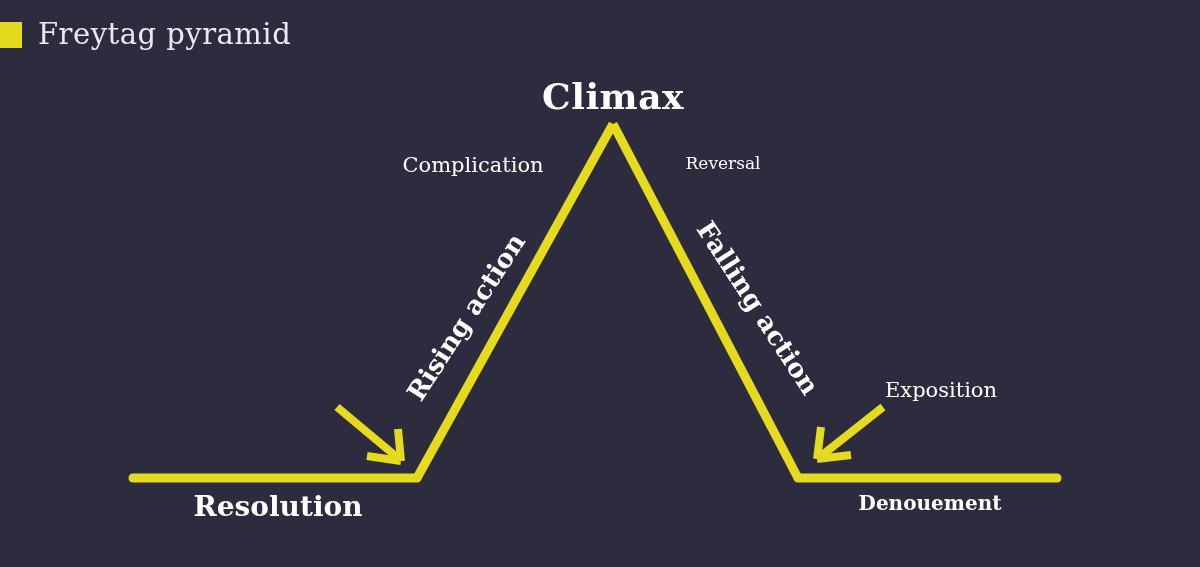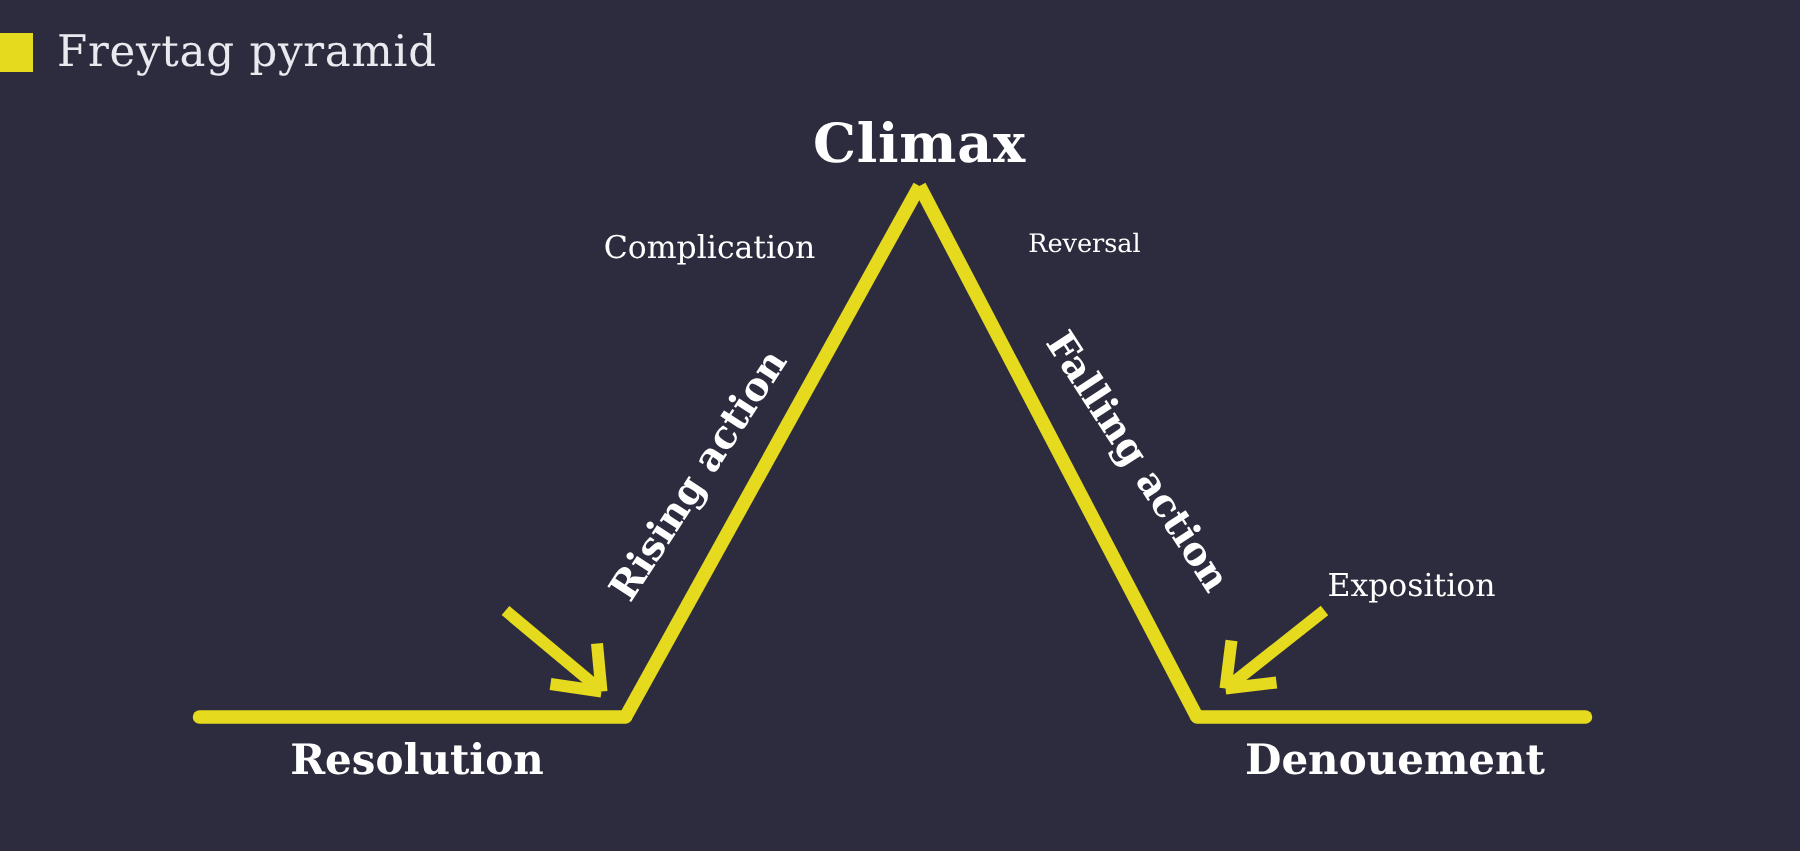--- a/index.html
+++ b/index.html
@@ -108,21 +108,21 @@
     top: 374px;
     transform: translateX(-50%);
   }
   #exposition-label {
     font-size: 28px;
     left: 278px;
     top: 487px;
     transform: translateX(-50%);
   }
   #denouement-label {
-    font-size: 28px;
+    font-size: 20px;
     left: 930px;
     top: 487px;
     transform: translateX(-50%);
   }
   #rising-action-label {
     font-size: 26px;
     left: 466px;
     top: 311px;
     transform: translate(-50%, -50%) rotate(-57deg);
     transform-origin: center center;

